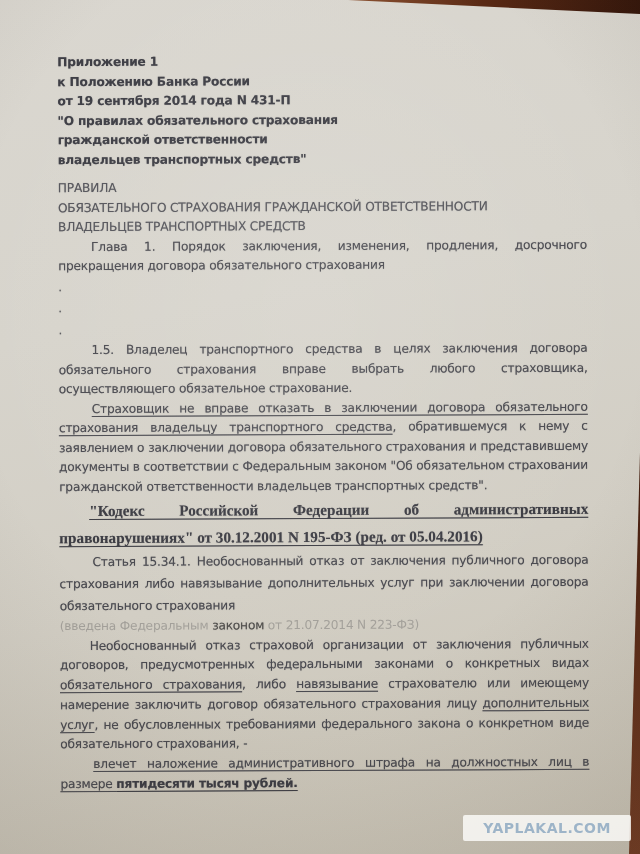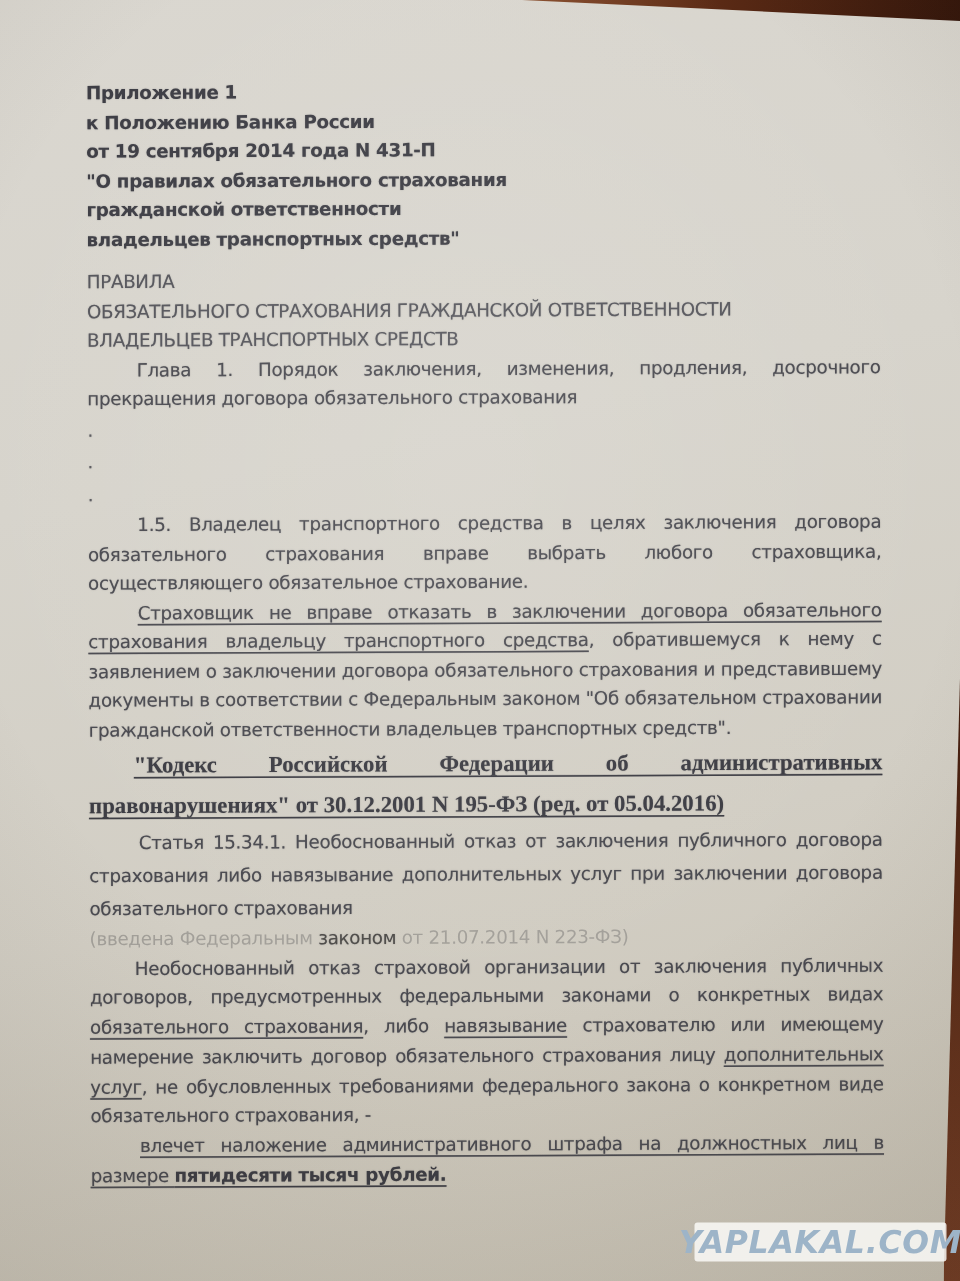--- a/index.html
+++ b/index.html
@@ -58,23 +58,22 @@
   .s-bu { font-weight:bold; color:#3c3c43; text-decoration:underline; text-underline-offset:2.5px; text-decoration-thickness:1.2px; }
   .s-g  { color:#a3a09a; text-shadow:none; }
   .s-d  { color:#4f4d4a; }
   
   .watermark {
     position:absolute; right:9px; bottom:13px; width:168px; height:26px; z-index:4;
     background:rgba(252,252,250,0.82); border-radius:2px;
     display:flex; align-items:center; justify-content:center;
   }
   .watermark span {
-    font-weight:bold; font-size:21px; letter-spacing:0.5px; color:#9db4c8;
+    font-weight:bold; font-size:14px; letter-spacing:0.5px; color:#9db4c8;
     font-family:"DejaVu Sans", sans-serif;
-    font-style:italic;
   }
 </style>
 </head>
 <body>
 
 <div class="photo">
   <div class="edge-top"></div>
   <div class="edge-right"></div>
   <div class="doc">
       <p class="t-appendix"><span>Приложение 1</span></p>

